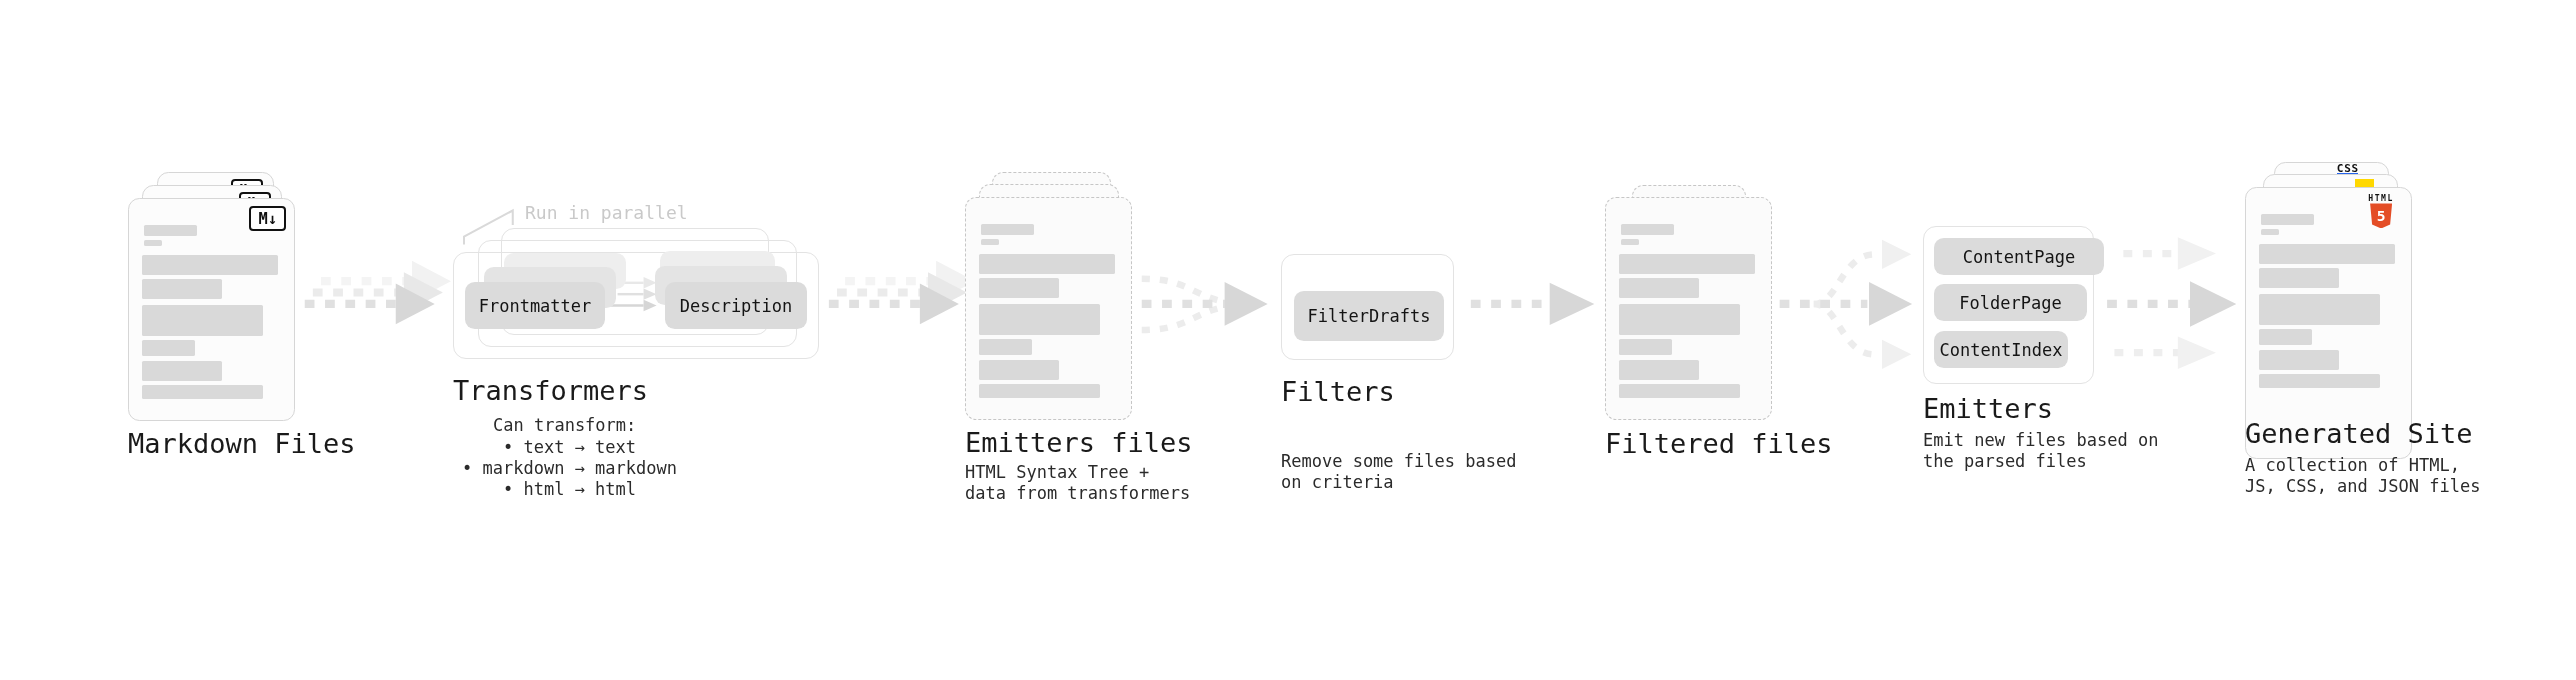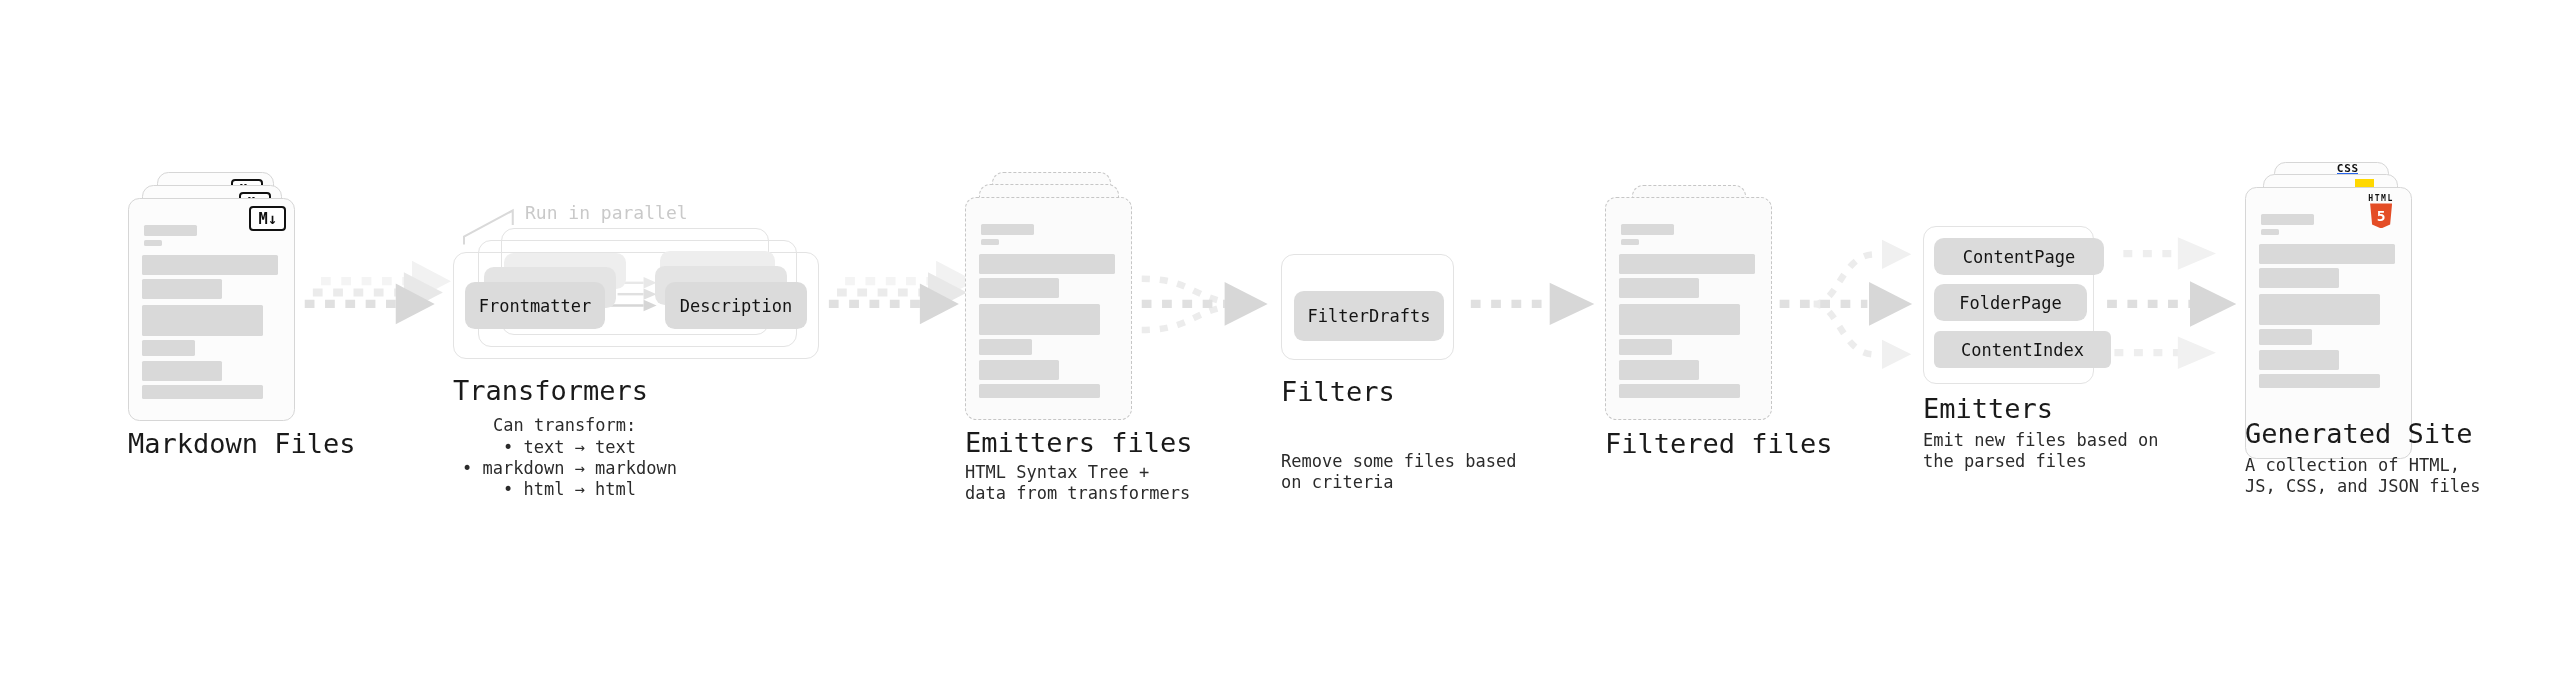--- a/index.html
+++ b/index.html
@@ -229,21 +229,21 @@
   </div>
 
   <div>
     <div class="frame" style="left:1923px;top:226px;width:171px;height:158px;"></div>
     <div class="gbox" style="left:1934px;top:238px;width:170px;height:37px;">
       <span>ContentPage</span>
     </div>
     <div class="gbox" style="left:1934px;top:284px;width:153px;height:37px;">
       <span>FolderPage</span>
     </div>
-    <div class="gbox" style="left:1934px;top:331px;width:177px;height:37px;border-radius:6px;">
+    <div class="gbox" style="left:1934px;top:331px;width:134px;height:37px;">
       <span>ContentIndex</span>
     </div>
     <div class="stage-title" style="left:1923px;top:393px;">Emitters</div>
     <div class="stage-desc" style="left:1923px;top:430px;">Emit new files based on
 the parsed files</div>
   </div>
 
   <div>
     <div class="doc-card" style="left:2274px;top:162px;width:115px;height:98px;">
       <div class="css-badge">

